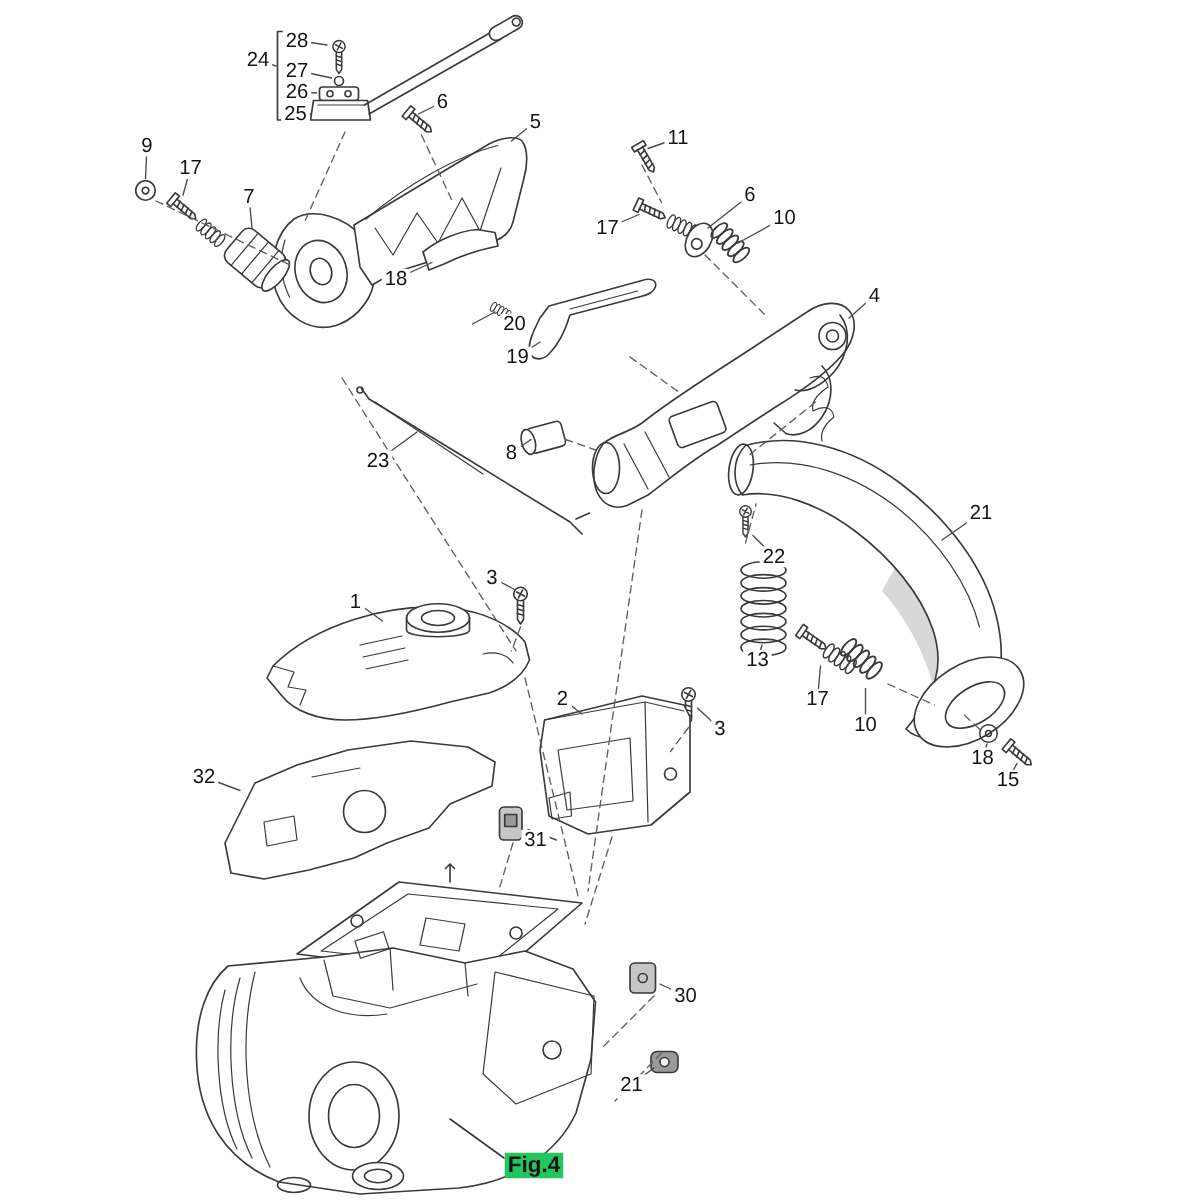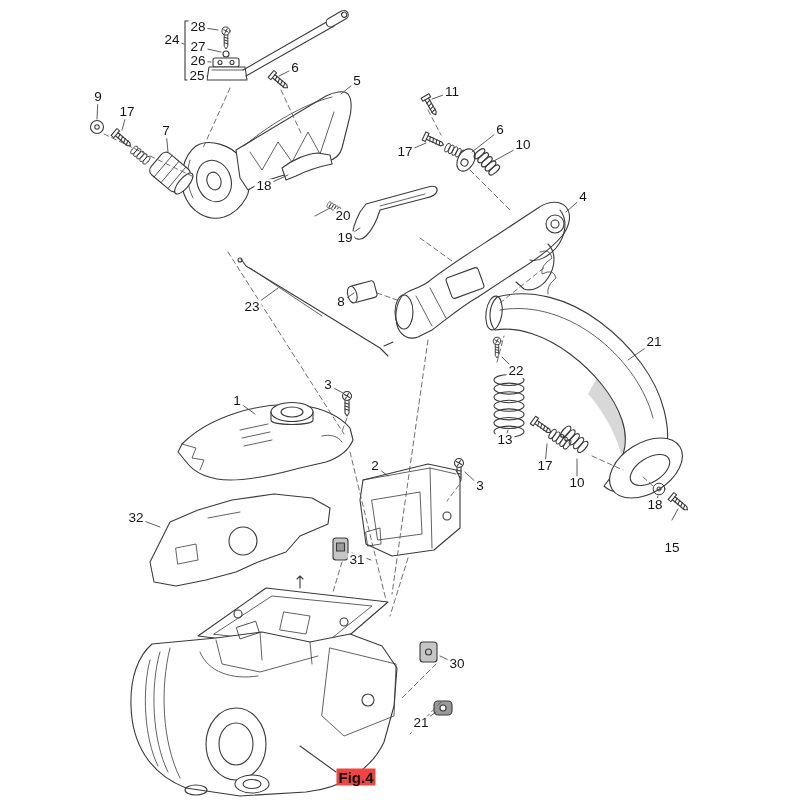--- a/index.html
+++ b/index.html
@@ -10,21 +10,21 @@
   #diagram-svg .fillw{fill:#ffffff;}
   #diagram-svg .shade{fill:#d8d8d8;stroke:none;}
   #diagram-svg .dark{fill:#9a9a9a;}
   #diagram-svg .mid{fill:#c6c6c6;}
   #diagram-svg .thin{stroke-width:0.8;}
   #diagram-svg .dashed{stroke:#5f5f5f;stroke-width:0.9;stroke-dasharray:5 3.5;}
   #leader-lines line{stroke:#4a4a4a;stroke-width:0.9;}
   .part-label{position:absolute;transform:translate(-50%,-50%);font-size:13.5px;
               color:#141414;background:#ffffff;padding:0 2px;line-height:1;white-space:nowrap;}
   #fig-label{position:absolute;left:356px;top:777px;transform:translate(-50%,-50%);
-             font-size:15px;font-weight:600;color:#141414;background:#ef4444;padding:0 2px;}
+             font-size:15px;font-weight:600;color:#141414;background:#22c55e;padding:0 2px;}
 </style>
 </head>
 <body>
 
 <div id="stage">
 
   <svg id="diagram-svg" width="800" height="800" viewBox="0 0 800 800">
     <defs>
       <g id="screw-side">
         <path d="M0,-4.5 L3.5,-4.5 L3.5,4.5 L0,4.5 Z"></path>
@@ -306,21 +306,21 @@
       <span class="part-label" style="left: 345px; top: 238px; text-align: center;">19</span>
       <span class="part-label" style="left: 583px; top: 197px;">4</span>
       <span class="part-label" style="left: 341px; top: 302px;">8</span>
       <span class="part-label" style="left: 252px; top: 307px;">23</span>
       <span class="part-label" style="left: 516px; top: 371px;">22</span>
       <span class="part-label" style="left: 654px; top: 342px;">21</span>
       <span class="part-label" style="left: 505px; top: 440px;">13</span>
       <span class="part-label" style="left: 545px; top: 466px;">17</span>
       <span class="part-label" style="left: 577px; top: 483px;">10</span>
       <span class="part-label" style="left: 655px; top: 505px;">18</span>
-      <span class="part-label" style="left: 672px; top: 520px; margin-top: 28px;">15</span>
+      <span class="part-label" style="left: 672px; top: 520px;">15</span>
       <span class="part-label" style="left: 328px; top: 385px;">3</span>
       <span class="part-label" style="left: 237px; top: 401px;">1</span>
       <span class="part-label" style="left: 375px; top: 466px;">2</span>
       <span class="part-label" style="left: 480px; top: 486px;">3</span>
       <span class="part-label" style="left: 136px; top: 518px;">32</span>
       <span class="part-label" style="left: 357px; top: 560px;">31</span>
       <span class="part-label" style="left: 457px; top: 664px;">30</span>
       <span class="part-label" style="left: 421px; top: 723px;">21</span>
     </div>
 

